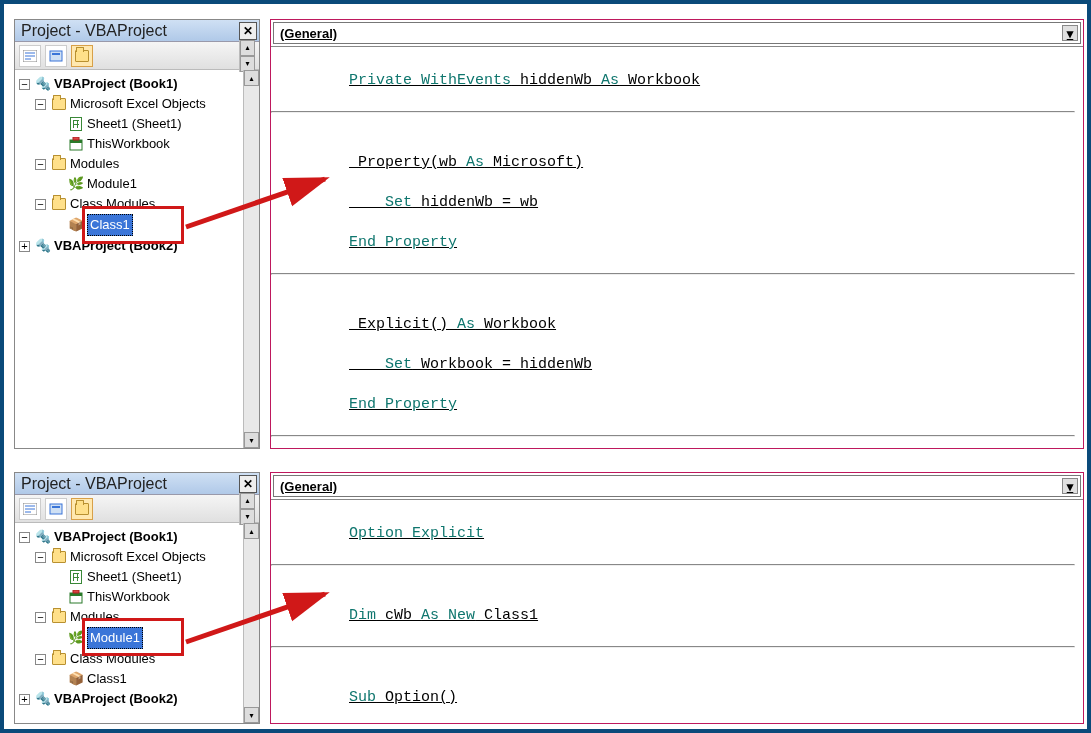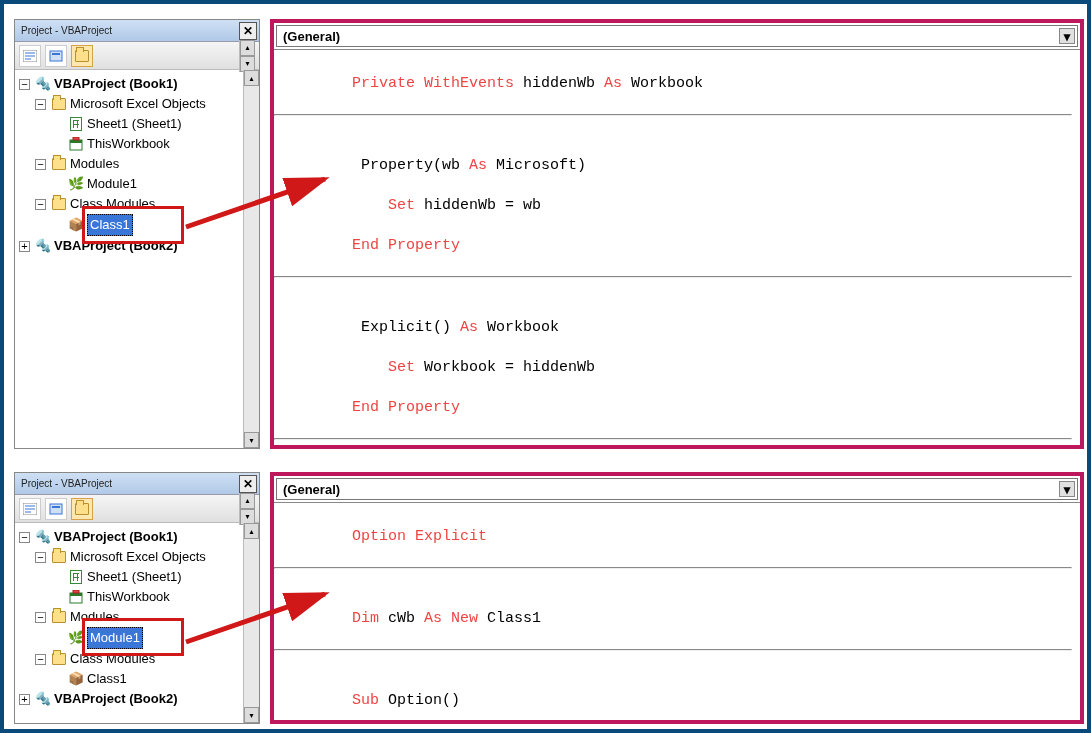--- a/index.html
+++ b/index.html
@@ -33,21 +33,21 @@
   }
   .pe-title {
     background: linear-gradient(#cfe0f4, #b0c9e8);
     border-bottom: 1px solid #99a;
     display: flex;
     align-items: center;
     justify-content: space-between;
     padding: 2px 2px 2px 6px;
     height: 22px;
   }
-  .pe-title span { font-size: 10px; color: #222; }
+  .pe-title span { font-size: 16px; color: #222; }
   .close-btn {
     width: 18px; height: 18px;
     border: 1px solid #555;
     background: #eee;
     display: flex; align-items: center; justify-content: center;
     font-weight: bold; font-size: 12px;
     cursor: pointer;
   }
   .pe-toolbar {
     background: linear-gradient(#f5f5f5,#e0e0e0);
@@ -121,43 +121,44 @@
   }
   .dd-arrow {
     width: 16px; height: 16px;
     background: #e0e0e0;
     border: 1px solid #888;
     display: flex; align-items: center; justify-content: center;
   }
   .code-pane {
     flex: 1;
     background: #fff;
-    border: 4px solid #be185d;
+    border: 1px solid #be185d;
     display: flex;
     flex-direction: column;
+    text-decoration: underline;
   }
   .code-body {
     flex: 1;
     padding: 4px 8px 4px 0;
     font-family: Consolas, "Courier New", monospace;
     font-size: 15px;
     line-height: 20px;
     white-space: pre;
     overflow: hidden;
     border-top: 1px solid #888;
   }
   .code-body .gutter {
     display:inline-block;
     width: 70px;
     border-right: 1px solid #bbb;
     margin-right: 8px;
     height: 100%;
   }
   .code-line { display:flex; }
-  .kw { color: #ef4444; }
+  .kw { color: #0f766e; }
   .hr-line {
     border-top: 1px solid #888;
     margin: 0;
   }
   
   .red-box {
     position: absolute;
     border: 3px solid #d01818;
     z-index: 30;
     pointer-events: none;

